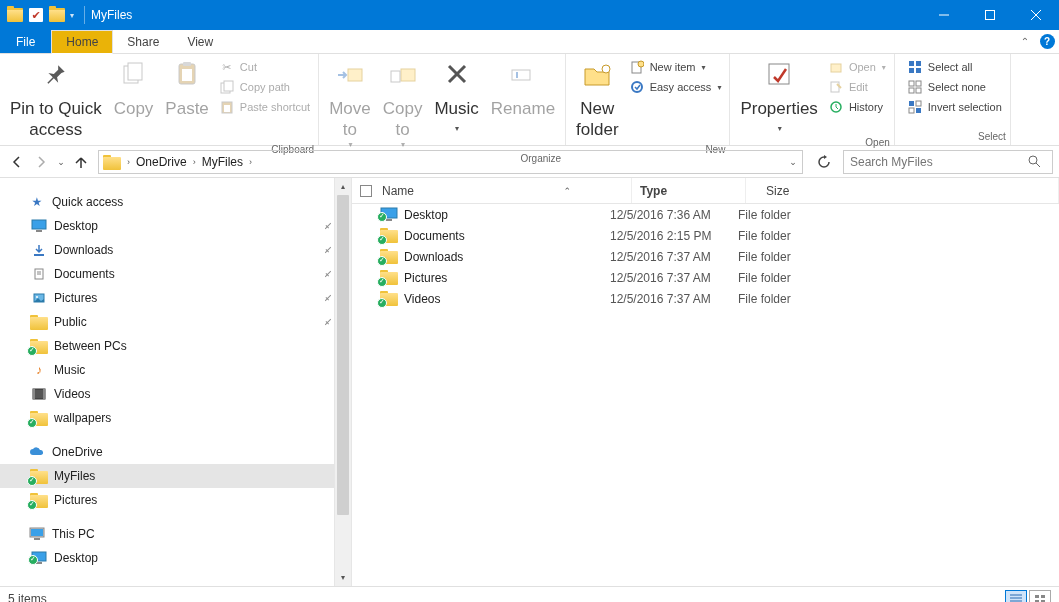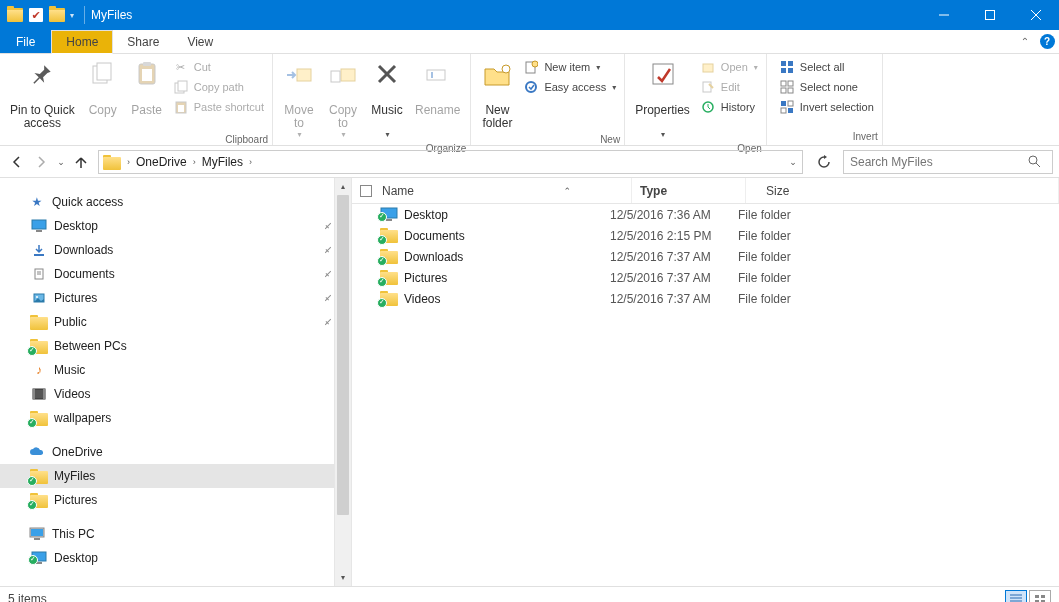--- a/index.html
+++ b/index.html
@@ -22,21 +22,21 @@
   .menutabs-spacer{flex:1;}
   .collapse-chev{width:20px; display:flex; align-items:center; justify-content:center; color:#666; font-size:10px;}
   .help-btn{width:24px; display:flex; align-items:center; justify-content:center;}
   .help-circle{width:15px;height:15px;border-radius:50%;background:#0078d7;color:#fff;font-size:10px;font-weight:bold;display:flex;align-items:center;justify-content:center;}
   .ribbon { height:92px; border-bottom:1px solid #e0e0e0; display:flex; background:#fff;}
   .group { border-right:1px solid #e6e6e6; display:flex; flex-direction:column; padding:2px 4px 0;}
   .group-body{flex:1; display:flex; align-items:flex-start;}
   .group-label{text-align:right; font-size:10px; color:#666; padding:2px 0 3px;}
   .bigbtn{display:flex; flex-direction:column; align-items:center; padding:2px 6px; color:#333; width:auto; text-align:center;}
   .bigbtn.disabled{opacity:.45;}
-  .bigbtn .lbl{font-size:12px; line-height:13px; margin-top:14px; min-height:26px;}
+  .bigbtn .lbl{font-size:17px; line-height:21px; margin-top:8px; min-height:26px;}
   .ico32{width:32px;height:32px;display:flex;align-items:center;justify-content:center;}
   .smallcol{display:flex;flex-direction:column;gap:2px;padding-top:2px;}
   .smallbtn{display:flex;align-items:center;gap:5px;font-size:11px;color:#444;padding:1px 4px;white-space:nowrap;}
   .smallbtn.disabled{opacity:.45;}
   .ico16{width:16px;height:16px;display:flex;align-items:center;justify-content:center;flex-shrink:0;}
   .chev-d{font-size:8px;color:#555;margin-left:1px;}
   .navrow{height:32px; border-bottom:1px solid #e0e0e0; display:flex; align-items:center; padding:0 6px; gap:2px;}
   .navbtn{width:22px;height:22px;display:flex;align-items:center;justify-content:center;color:#555;}
   .navbtn.disabled{opacity:.4;}
   .addrbar{flex:1; height:24px; border:1px solid #ccc; display:flex; align-items:center; margin:0 4px; position:relative;}
@@ -348,21 +348,21 @@
                 <rect x="1" y="1" width="5" height="5" fill="#3a78c3"></rect>
                 <rect x="8" y="1" width="5" height="5" fill="none" stroke="#888"></rect>
                 <rect x="1" y="8" width="5" height="5" fill="none" stroke="#888"></rect>
                 <rect x="8" y="8" width="5" height="5" fill="#3a78c3"></rect>
               </svg>
             </span>
             <span>Invert selection</span>
           </div>
       </div>
     </div>
-    <div class="group-label">Invert</div>
+    <div class="group-label">Select</div>
   </div>
 </div>
 
 <div class="navrow">
   <div class="navbtn">
       <svg width="14" height="14">
         <path d="M9 2 L4 7 L9 12" stroke="#333" fill="none" stroke-width="1.5"></path>
       </svg>
     </div>
   <div class="navbtn disabled">

